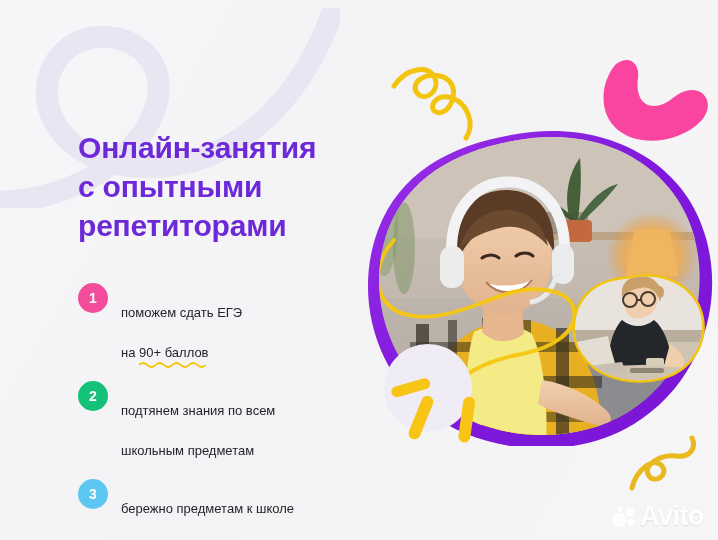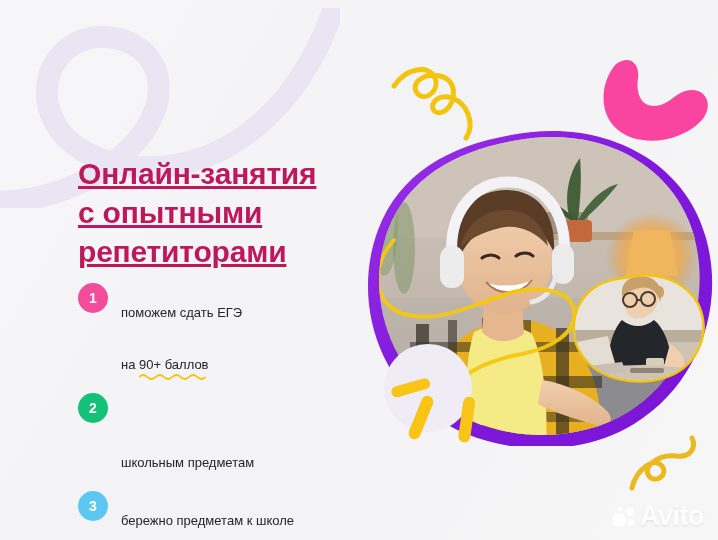--- a/index.html
+++ b/index.html
@@ -26,39 +26,39 @@
   .pink-bean{position:absolute;left:596px;top:56px;width:120px;height:86px;}
 
   
   .photo-blob{position:absolute;left:356px;top:128px;width:362px;height:318px;}
 
   
   .dash-cluster{position:absolute;left:378px;top:338px;width:125px;height:112px;}
 
   
   .headline{
-    position:absolute;left:78px;top:154px;width:290px;
+    position:absolute;left:78px;top:128px;width:290px;
     font-size:30px;line-height:39px;font-weight:700;
-    color:#be185d;letter-spacing:-0.2px;white-space:pre-line;text-decoration:underline;
+    color:#6d28d9;letter-spacing:-0.2px;white-space:pre-line;
   }
 
   
   .bullets{position:absolute;left:78px;top:282px;width:310px;}
   .bullet{display:flex;align-items:flex-start;margin-bottom:17px;}
   .bullet:last-child{margin-bottom:0;}
   .badge{
     flex:0 0 auto;width:30px;height:30px;border-radius:50%;
     display:flex;align-items:center;justify-content:center;
     color:#ffffff;font-size:14px;font-weight:700;margin-right:13px;margin-top:1px;
   }
   .btext{
     font-size:13px;line-height:20px;color:#24242a;font-weight:400;
     white-space:pre-line;padding-top:1px;
   }
-  .btext .wavy{position:relative;display:inline-block;margin-top:12px;}
+  .btext .wavy{position:relative;display:inline-block;}
   .btext .wavy .wave{position:absolute;left:0;bottom:-5px;width:100%;height:7px;}
 
   
   .avito{position:absolute;right:14px;bottom:10px;display:flex;align-items:center;opacity:.93;}
   .avito-dots{width:26px;height:26px;margin-right:3px;}
   .avito-word{
     font-size:27px;font-weight:700;color:#ffffff;letter-spacing:-.5px;
     text-shadow:0 1px 2px rgba(120,120,130,.22);line-height:1;
   }
 </style>
@@ -247,21 +247,21 @@
         <span>поможем сдать ЕГЭ</span><br>
         <span>на </span><span class="wavy"><span>90+ баллов</span><svg class="wave" viewBox="0 0 100 7" preserveAspectRatio="none">
               <path d="M0 4 Q 6 0 12 4 T 24 4 T 36 4 T 48 4 T 60 4 T 72 4 T 84 4 T 96 4" stroke="#f2c50f" stroke-width="2" fill="none"></path>
             </svg></span>
       </div>
     </div>
 
     <div class="bullet">
       <div class="badge" style="background:#13c278">2</div>
       <div class="btext">
-        <br>
+        <span>подтянем знания по всем</span><br>
         <span>школьным предметам</span>
       </div>
     </div>
 
     <div class="bullet">
       <div class="badge" style="background:#5cc8f2">3</div>
       <div class="btext">
         <span>бережно предметам к школе</span>
       </div>
     </div>

